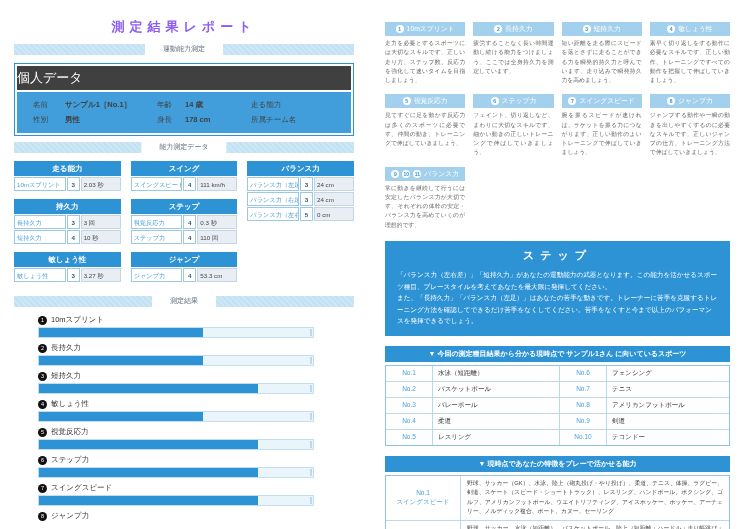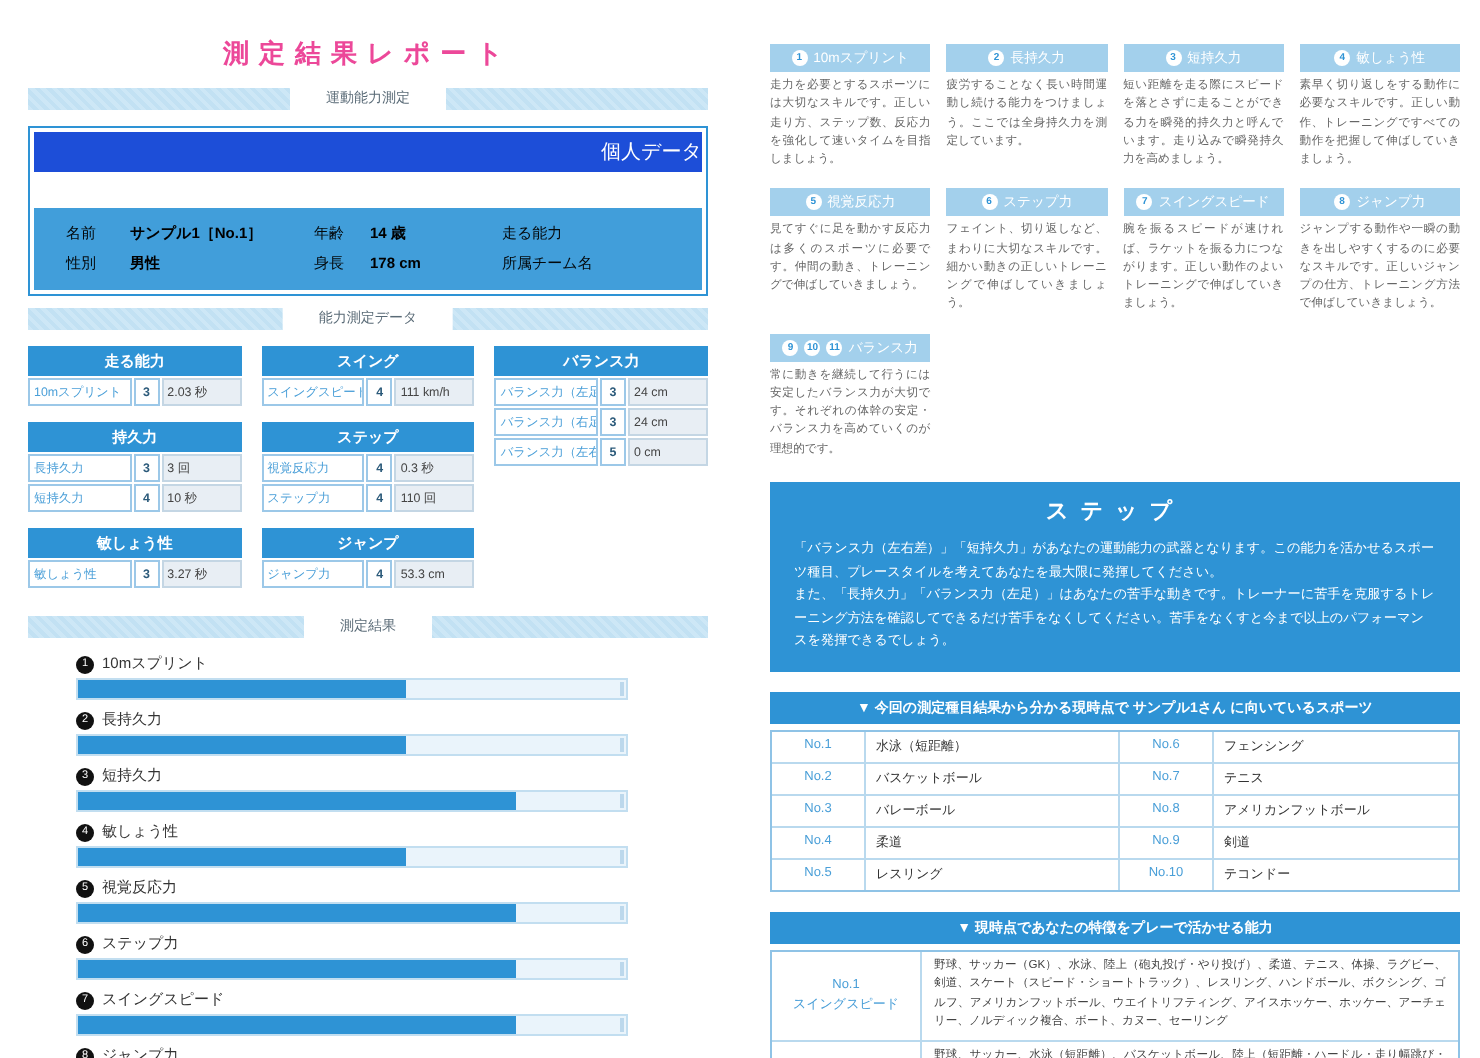--- a/index.html
+++ b/index.html
@@ -2,28 +2,28 @@
 <html><head>
 <meta charset="utf-8">
 <style>
   html,body{margin:0;padding:0;background:#fff;}
   body{width:740px;height:529px;position:relative;overflow:hidden;
        font-family:"Liberation Sans","DejaVu Sans",sans-serif;color:#333;}
   .pageL{position:absolute;left:14px;top:8px;width:340px;}
   .pageR{position:absolute;left:385px;top:22px;width:345px;}
 
   
-  .title{color:#ec4899;font-weight:bold;font-size:13px;letter-spacing:5px;text-align:center;margin:10px 0 8px;}
+  .title{color:#8b5cf6;font-weight:bold;font-size:13px;letter-spacing:5px;text-align:center;margin:10px 0 8px;}
   .banner{position:relative;height:11px;margin:6px 0 8px;
           background:repeating-linear-gradient(45deg,#cde7f6 0 2px,#c2e1f3 2px 4px);}
   .banner .tab{position:absolute;left:50%;top:-2px;transform:translateX(-50%);
           background:#fff;padding:2px 18px;font-size:7px;color:#5a6b77;white-space:nowrap;}
   .pbox{border:1px solid #2e93d5;background:#fff;padding:2px;}
-  .pbox-h{background:#1d4ed8;color:#fff;font-size:10px;text-align:right;padding:3px 0;}
-  .pbox-b{background:#419eda;color:#000000;margin-top:18px;padding:5px 4px 6px 16px;}
+  .pbox-h{background:#404040;color:#fff;font-size:13px;text-align:left;padding:3px 0;}
+  .pbox-b{background:#419eda;color:#404040;margin-top:2px;padding:5px 4px 6px 16px;}
   .prow{display:grid;grid-template-columns:32px 92px 28px 66px 62px 1fr;font-size:7.5px;line-height:15px;}
   .pl{opacity:.95;}
   .pv{font-weight:bold;}
   .agrid{display:flex;gap:10px;}
   .acol{flex:1;min-width:0;}
   .agroup{margin-bottom:8px;}
   .agh{background:#2e93d5;color:#fff;font-size:7.5px;font-weight:bold;text-align:center;padding:2.5px 0;}
   .arow{display:flex;gap:1px;margin-top:1px;font-size:6.2px;line-height:9px;}
   .al{flex:1;min-width:0;border:1px solid #9cc8e8;color:#4a9fd8;padding:1.5px 2px;white-space:nowrap;overflow:hidden;}
   .as{width:11px;border:1px solid #9cc8e8;color:#2b5a7a;text-align:center;padding:1.5px 0;font-weight:bold;}

